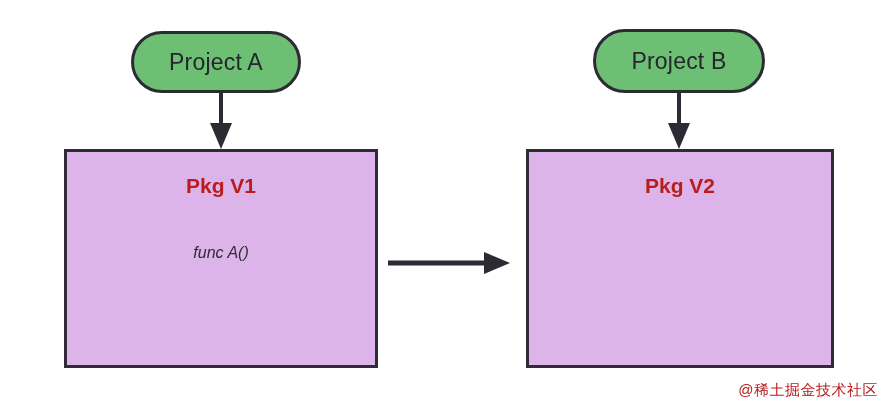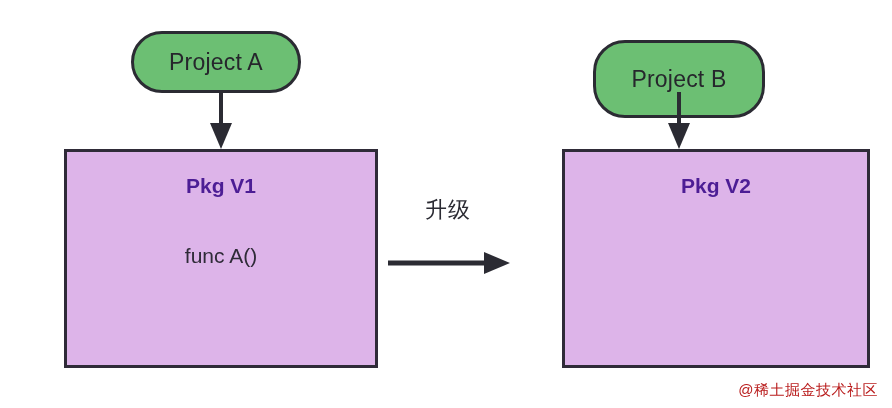--- a/index.html
+++ b/index.html
@@ -28,51 +28,52 @@
     align-items: center;
     justify-content: center;
   }
   .pill-label {
     font-size: 23px;
     color: #26262c;
     letter-spacing: 0.2px;
     white-space: nowrap;
   }
   #pill-a { left: 131px; top: 31px; width: 170px; height: 62px; }
-  #pill-b { left: 593px; top: 40px; width: 172px; height: 78px; }
+  #pill-b { left: 593px; top: 29px; width: 172px; height: 64px; }
 
   
   .pkg-box {
     position: absolute;
     box-sizing: border-box;
     background: #ddb4e9;
     border: 3px solid #2f2b38;
   }
   #pkg-v1 { left: 64px; top: 149px; width: 314px; height: 219px; }
-  #pkg-v2 { left: 526px; top: 149px; width: 308px; height: 219px; margin-left: 36px; }
+  #pkg-v2 { left: 526px; top: 149px; width: 308px; height: 219px; }
 
   .pkg-title {
     position: absolute;
     left: 0;
     right: 0;
     top: 22px;
     text-align: center;
     font-size: 21px;
     font-weight: bold;
-    color: #4c1d95;
+    color: #b91c1c;
   }
   .pkg-func {
     position: absolute;
     left: 0;
     right: 0;
     top: 92px;
     text-align: center;
-    font-size: 21px;
+    font-size: 16px;
     font-weight: normal;
     color: #2f2b38;
+    font-style: italic;
   }
 
   
   .arrow-svg {
     position: absolute;
     overflow: visible;
   }
   #arrow-a-to-v1 { left: 205px; top: 92px; width: 32px; height: 58px; }
   #arrow-b-to-v2 { left: 663px; top: 92px; width: 32px; height: 58px; }
   #arrow-upgrade { left: 388px; top: 248px; width: 126px; height: 30px; }
@@ -125,21 +126,20 @@
 
   <div class="pkg-box" id="pkg-v1">
     <div class="pkg-title">Pkg V1</div>
     <div class="pkg-func">func A()</div>
   </div>
 
   <div class="pkg-box" id="pkg-v2">
     <div class="pkg-title">Pkg V2</div>
   </div>
 
-  <div id="upgrade-label">升级</div>
 
   <svg class="arrow-svg" id="arrow-upgrade" viewBox="0 0 126 30">
     <line x1="0" y1="15" x2="100" y2="15" stroke="#2b2b33" stroke-width="5"></line>
     <polygon points="122,15 96,4 96,26" fill="#2b2b33"></polygon>
   </svg>
 
   <div id="watermark">@稀土掘金技术社区</div>
 
 </div>
 

